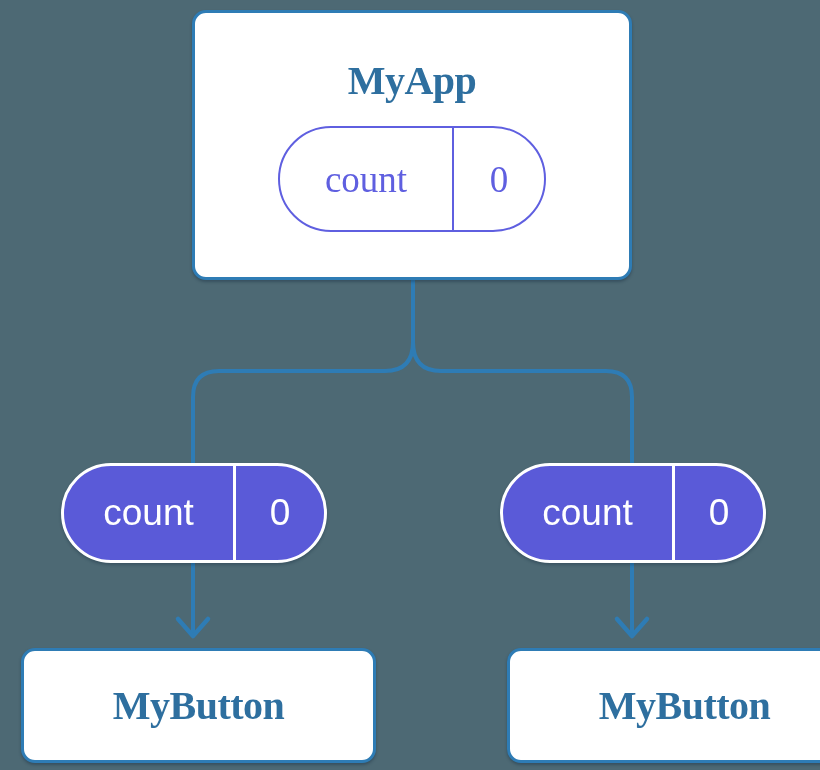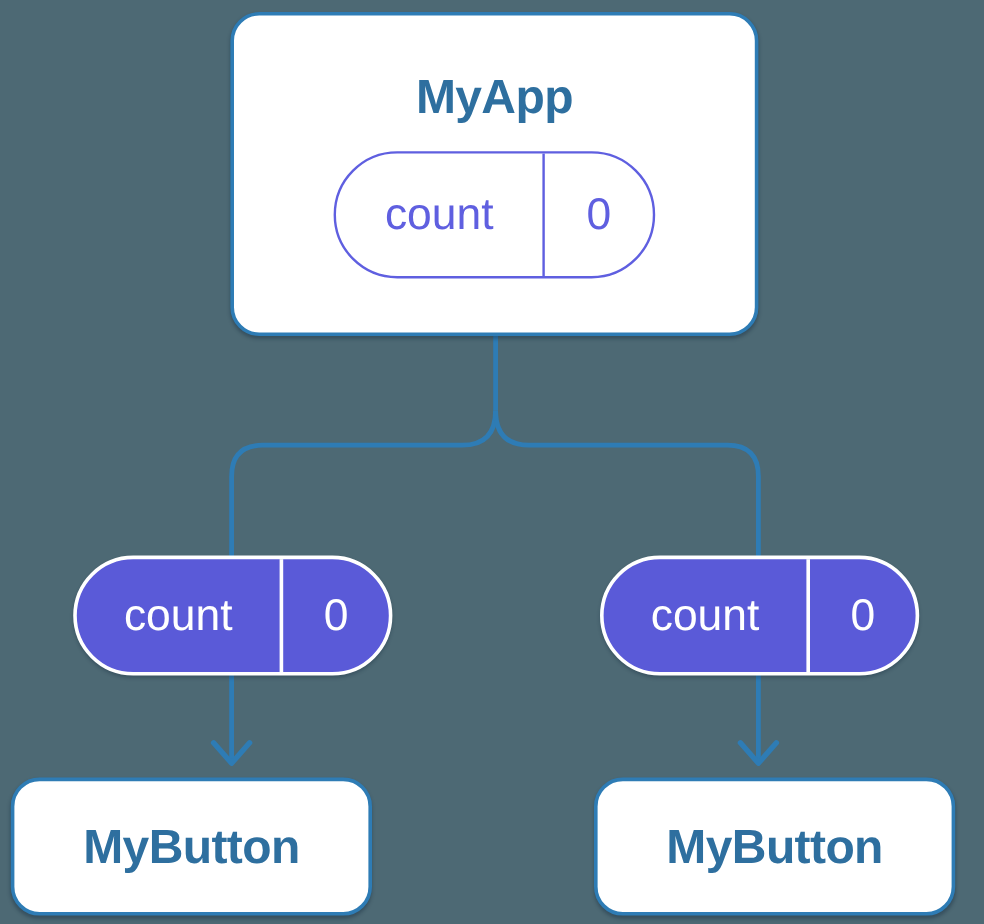--- a/index.html
+++ b/index.html
@@ -18,45 +18,47 @@
   .connectors {
     position: absolute;
     left: 0; top: 0;
     width: 820px; height: 770px;
     z-index: 1;
   }
   .node {
     position: absolute;
     background: #ffffff;
     border: 3px solid #2e7cb5;
-    border-radius: 24px;
+    border-radius: 14px;
     box-shadow: 0 2px 3px rgba(15, 35, 55, 0.35);
     box-sizing: border-box;
     display: flex;
     flex-direction: column;
     align-items: center;
     justify-content: center;
     z-index: 2;
+    font-family: Liberation Serif, serif;
   }
   .node-root {
     left: 192px; top: 10px;
     width: 440px; height: 270px;
     gap: 22px;
   }
   .node-title {
     color: #2e6f9f;
     font-size: 40px;
     font-weight: 600;
     letter-spacing: -0.5px;
     line-height: 1.15;
     white-space: nowrap;
   }
   .node-button {
-    width: 301px; height: 115px;
+    width: 355px; height: 115px;
     top: 648px;
+    margin-left: 12px;
   }
   .node-button.left  { left: 9px;   }
   .node-button.right { left: 495px; }
 
   .pill {
     box-sizing: border-box;
     display: flex;
     align-items: center;
     z-index: 3;
     font-size: 37px;

